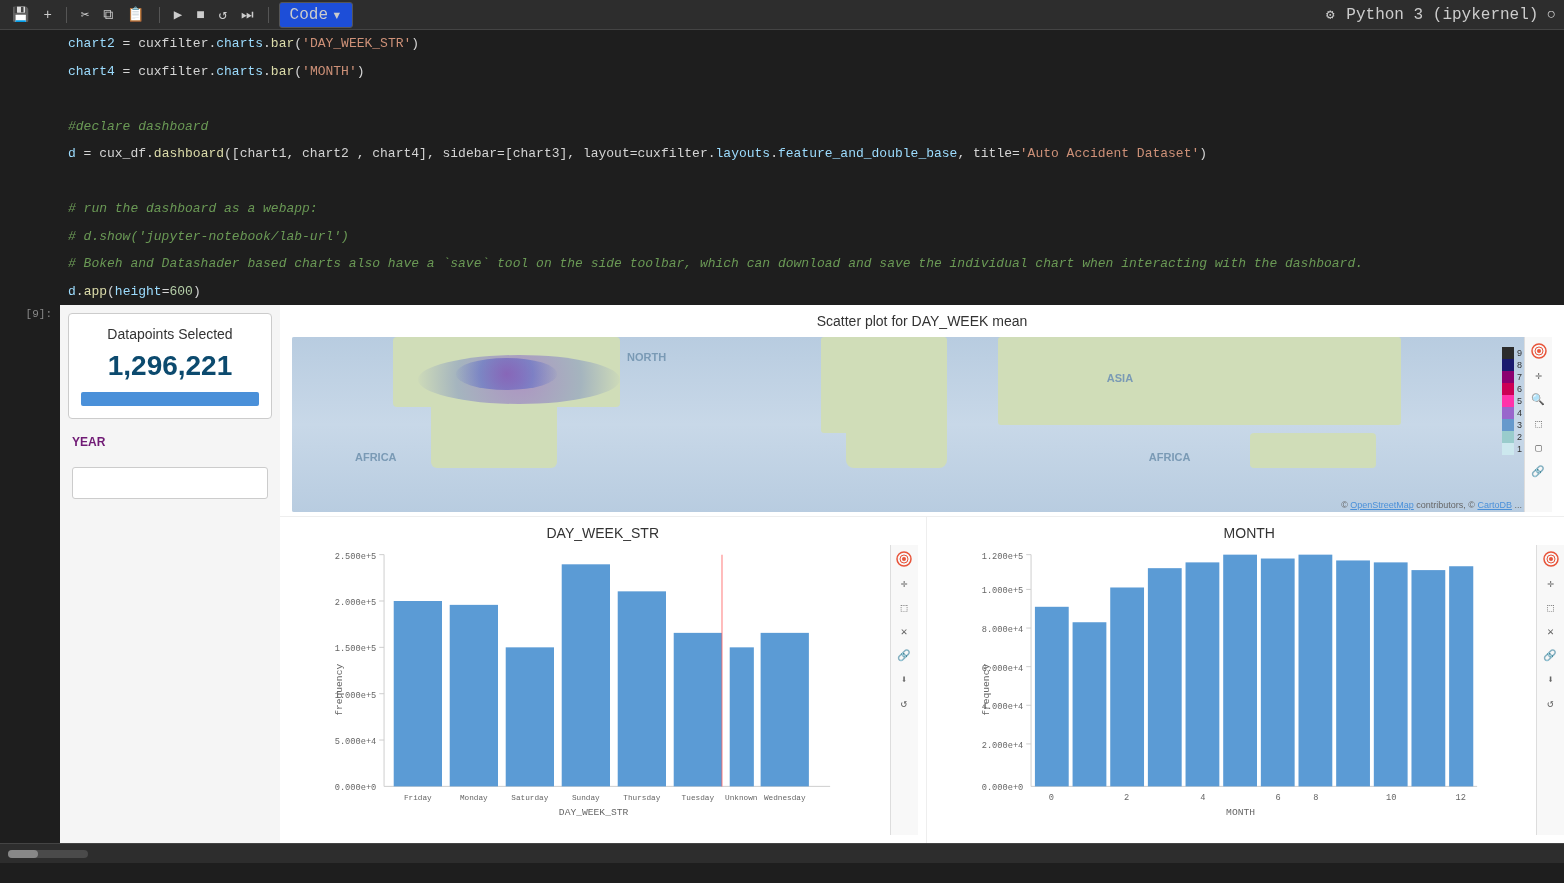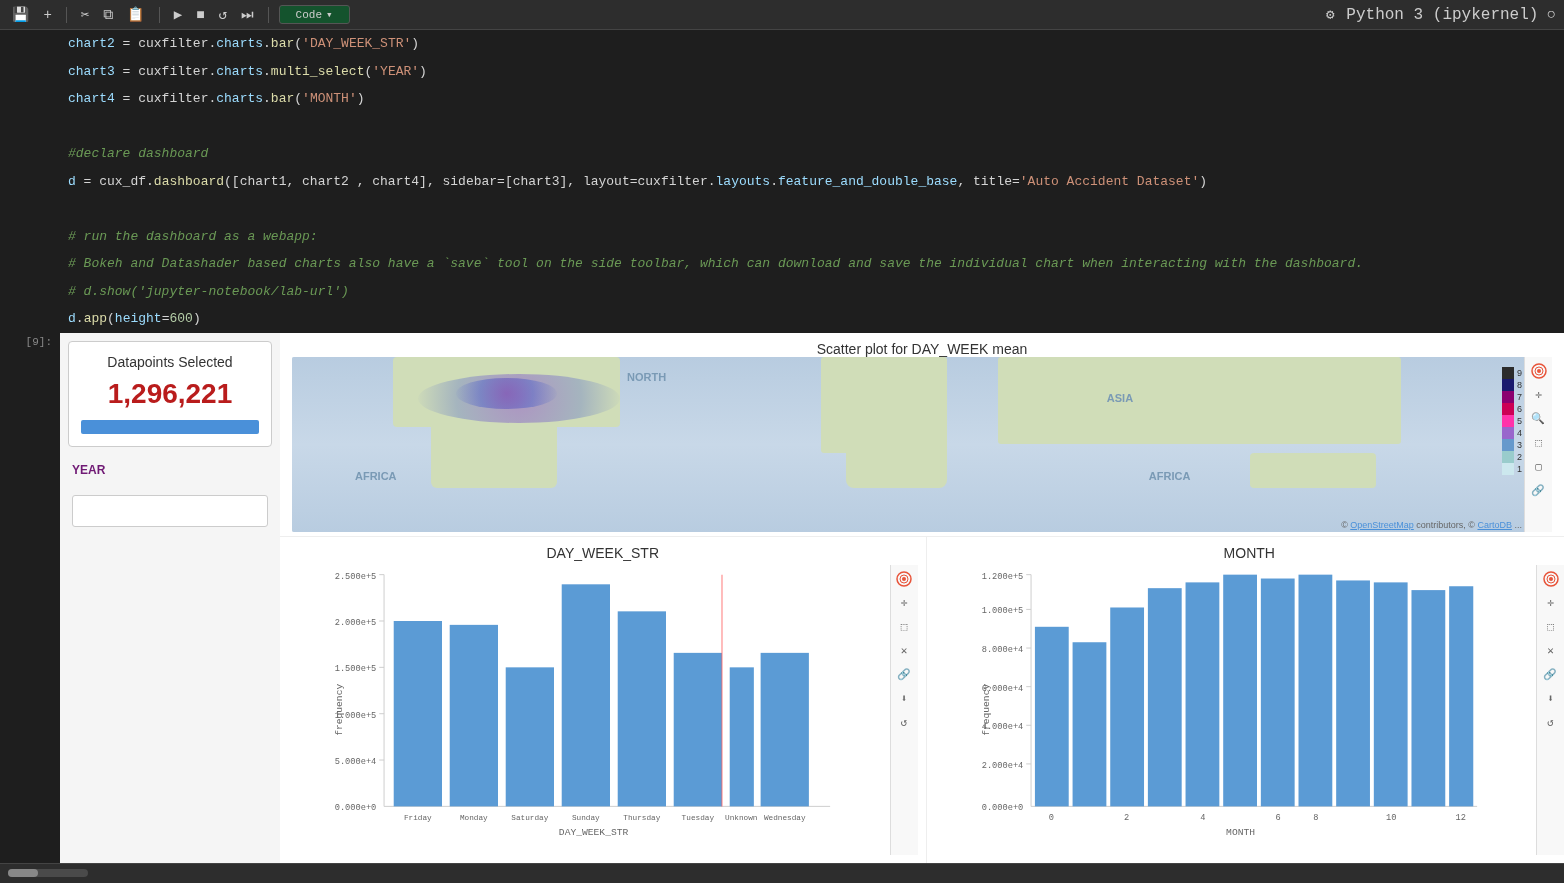--- a/index.html
+++ b/index.html
@@ -22,25 +22,25 @@
       gap: 6px;
     }
     .toolbar-icon {
       color: #ccc;
       font-size: 14px;
       cursor: pointer;
       padding: 2px 4px;
     }
     .toolbar-separator { width: 1px; height: 16px; background: #555; margin: 0 4px; }
     .code-dropdown {
-      background: #14532d;
+      background: #1d4ed8;
       border: 1px solid #555;
       color: #ccc;
-      font-size: 11px;
-      padding: 2px 16px;
+      font-size: 16px;
+      padding: 2px 10px;
       border-radius: 3px;
       display: flex;
       align-items: center;
       gap: 4px;
     }
     .toolbar-right { margin-left: auto; display: flex; align-items: center; gap: 8px; }
     .kernel-info { color: #ccc; font-size: 16px; }
     .cell-wrapper {
       display: flex;
     }
@@ -101,21 +101,21 @@
     .datapoints-label {
       font-family: Arial, sans-serif;
       font-size: 14px;
       color: #333;
       margin-bottom: 8px;
     }
     .datapoints-value {
       font-family: Arial, sans-serif;
       font-size: 28px;
       font-weight: bold;
-      color: #b91c1c;
+      color: #0c4a6e;
       margin-bottom: 10px;
     }
     .datapoints-bar {
       height: 14px;
       background: #4a90d9;
       border-radius: 2px;
       width: 100%;
     }
 
     .year-filter {
@@ -150,21 +150,21 @@
     .scatter-panel {
       background: #fff;
       padding: 8px 12px 4px 12px;
       border-bottom: 1px solid #eee;
       position: relative;
     }
     .scatter-title {
       font-family: Arial, sans-serif;
       font-size: 14px;
       color: #333;
-      margin-bottom: 0;
+      margin-bottom: 8px;
       text-align: center;
     }
     .map-container {
       position: relative;
       width: 100%;
       height: 175px;
       background: #c8d8e8;
       border-radius: 2px;
       overflow: hidden;
     }
@@ -315,41 +315,38 @@
   </div>
 </div>
 
 <div class="cell-wrapper">
   <div class="cell-gutter"></div>
   <div class="cell-content">
     <div class="code-block">
       <span class="var">chart2</span><span class="op"> = </span><span class="plain">cuxfilter.</span><span class="attr">charts</span><span class="plain">.</span><span class="fn">bar</span><span class="plain">(</span><span class="str">'DAY_WEEK_STR'</span><span class="plain">)</span>
     </div>
     <div class="code-block">
-      <span class="var">chart3</span><span class="op"> = </span><span class="plain">cuxfilter.</span><span class="attr">charts</span><span class="plain">.</span><span class="fn">multi_select</span><span class="plain">(</span><span class="str">'YEAR'</span><span class="plain">)</span>
-    </div>
-    <div class="code-block">
       <span class="var">chart4</span><span class="op"> = </span><span class="plain">cuxfilter.</span><span class="attr">charts</span><span class="plain">.</span><span class="fn">bar</span><span class="plain">(</span><span class="str">'MONTH'</span><span class="plain">)</span>
     </div>
     <div class="code-block">&nbsp;</div>
     <div class="code-block">
       <span class="cm">#declare dashboard</span>
     </div>
     <div class="code-block">
       <span class="var">d</span><span class="op"> = </span><span class="plain">cux_df.</span><span class="fn">dashboard</span><span class="plain">([chart1, chart2 , chart4], sidebar=[chart3], layout=cuxfilter.</span><span class="attr">layouts</span><span class="plain">.</span><span class="attr">feature_and_double_base</span><span class="plain">, title=</span><span class="str">'Auto Accident Dataset'</span><span class="plain">)</span>
     </div>
     <div class="code-block">&nbsp;</div>
     <div class="code-block">
       <span class="cm"># run the dashboard as a webapp:</span>
     </div>
     <div class="code-block">
+      <span class="cm"># d.show('jupyter-notebook/lab-url')</span>
+    </div>
+    <div class="code-block">
       <span class="cm"># Bokeh and Datashader based charts also have a `save` tool on the side toolbar, which can download and save the individual chart when interacting with the dashboard.</span>
-    </div>
-    <div class="code-block">
-      <span class="cm"># d.show('jupyter-notebook/lab-url')</span>
     </div>
     <div class="code-block">
       <span class="var">d</span><span class="plain">.</span><span class="fn">app</span><span class="plain">(</span><span class="attr">height</span><span class="plain">=</span><span class="num">600</span><span class="plain">)</span>
     </div>
   </div>
 </div>
 
 <div class="cell-wrapper">
   <div class="cell-gutter">
     <span style="color:#888; font-size:11px;">[9]:</span>

